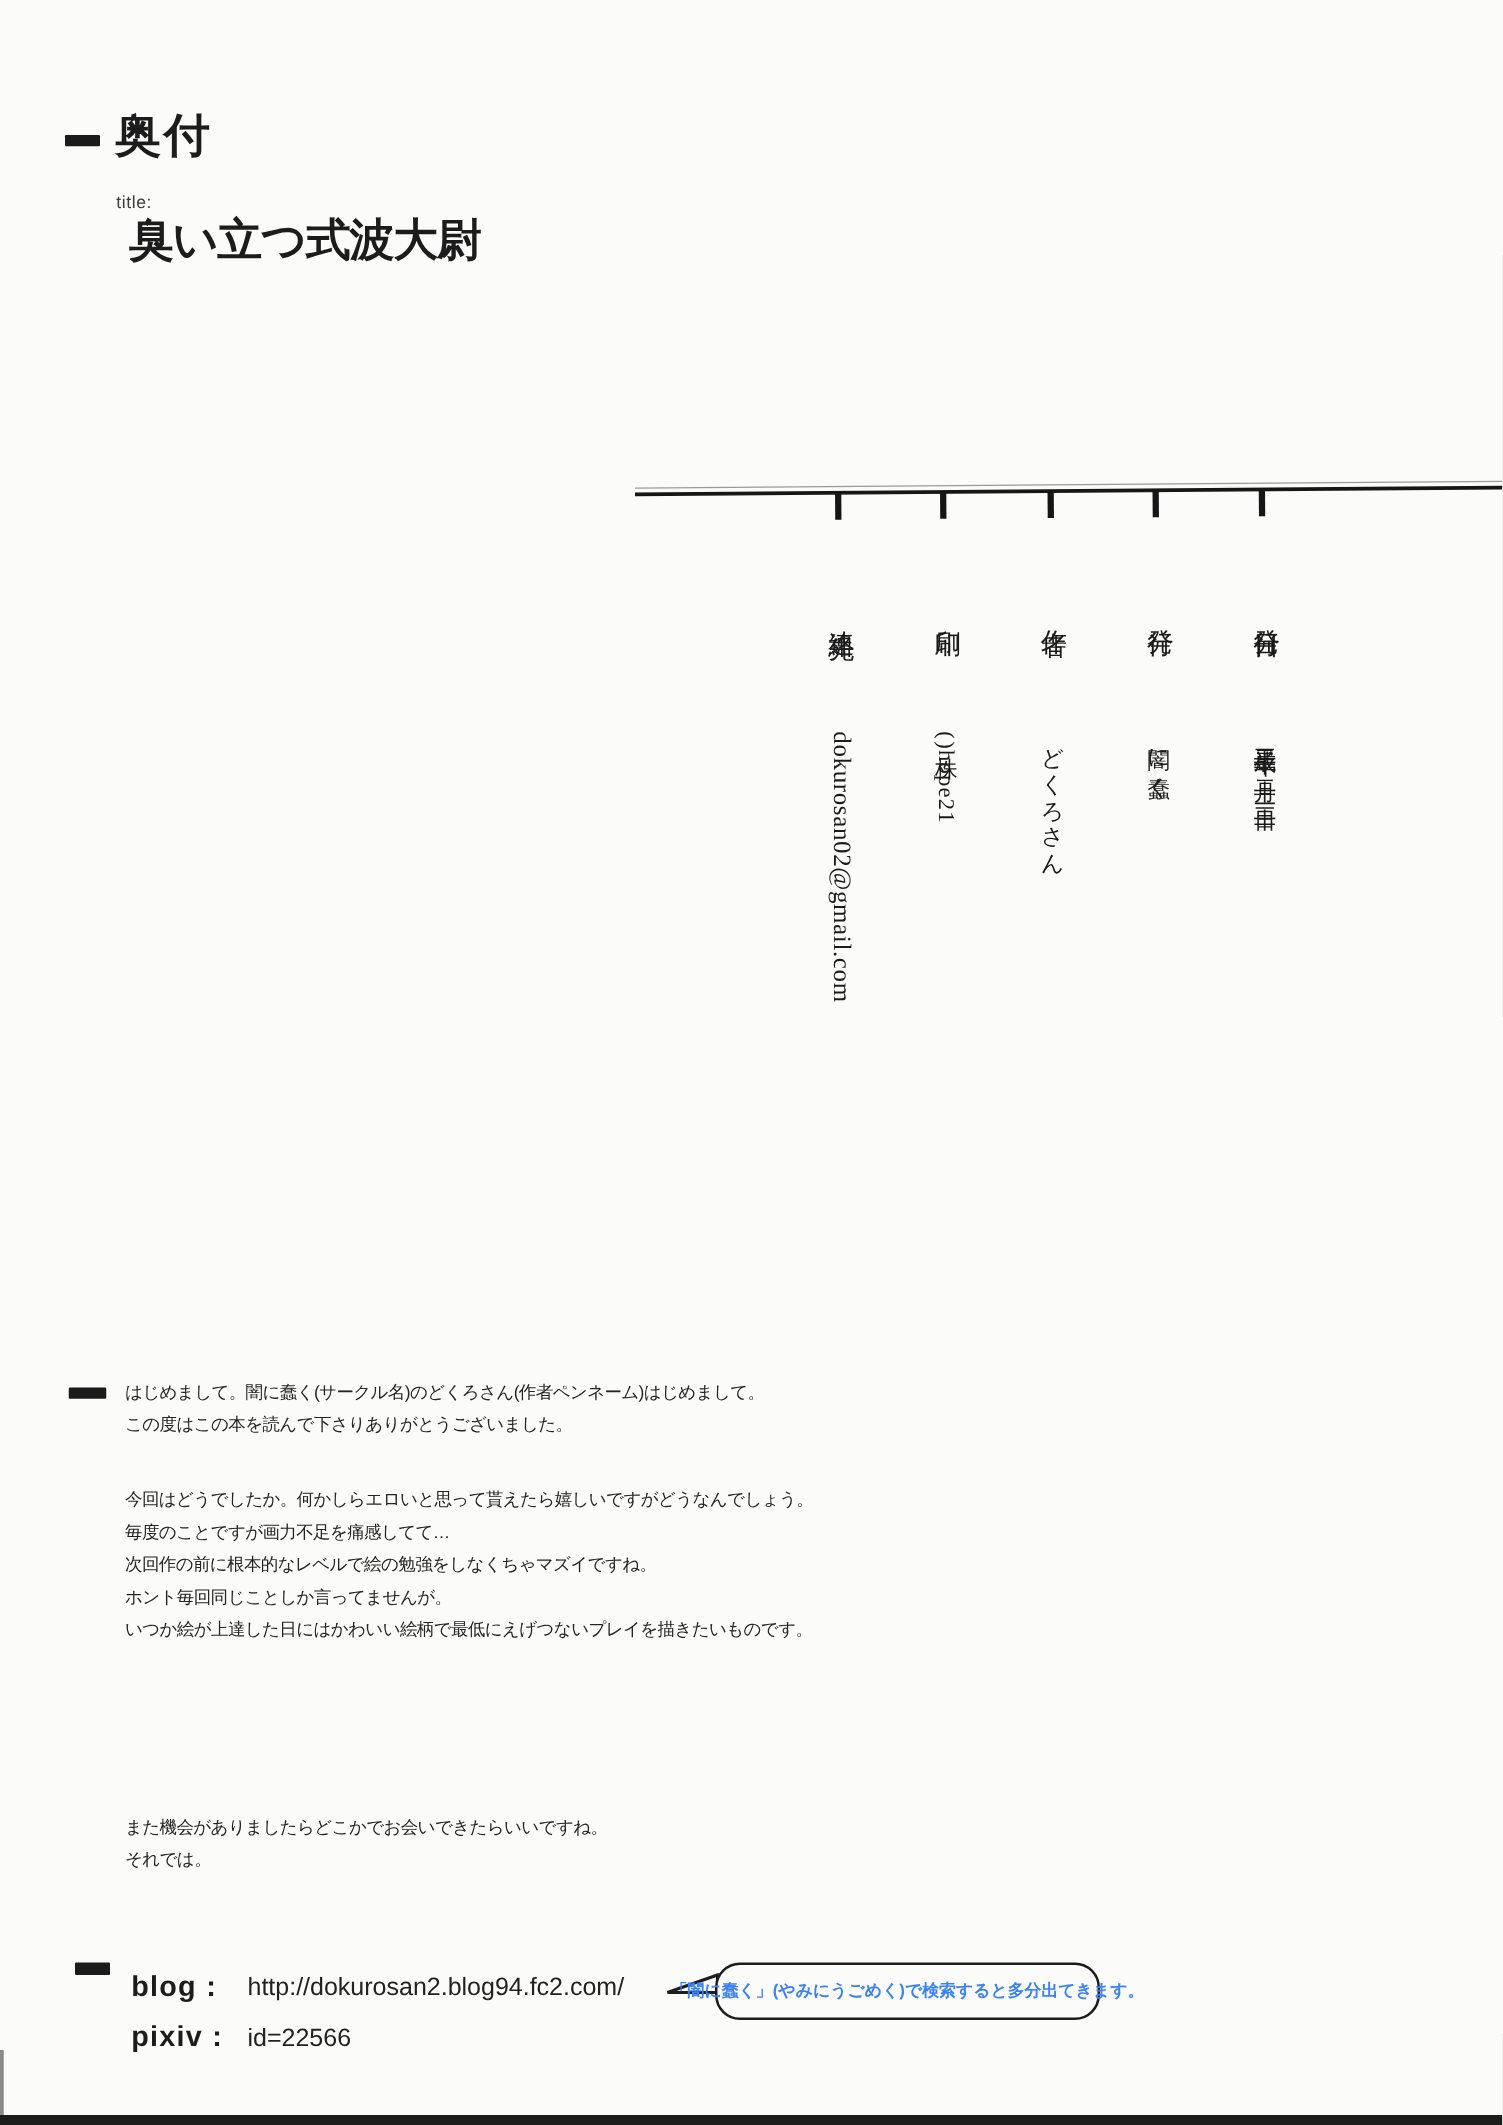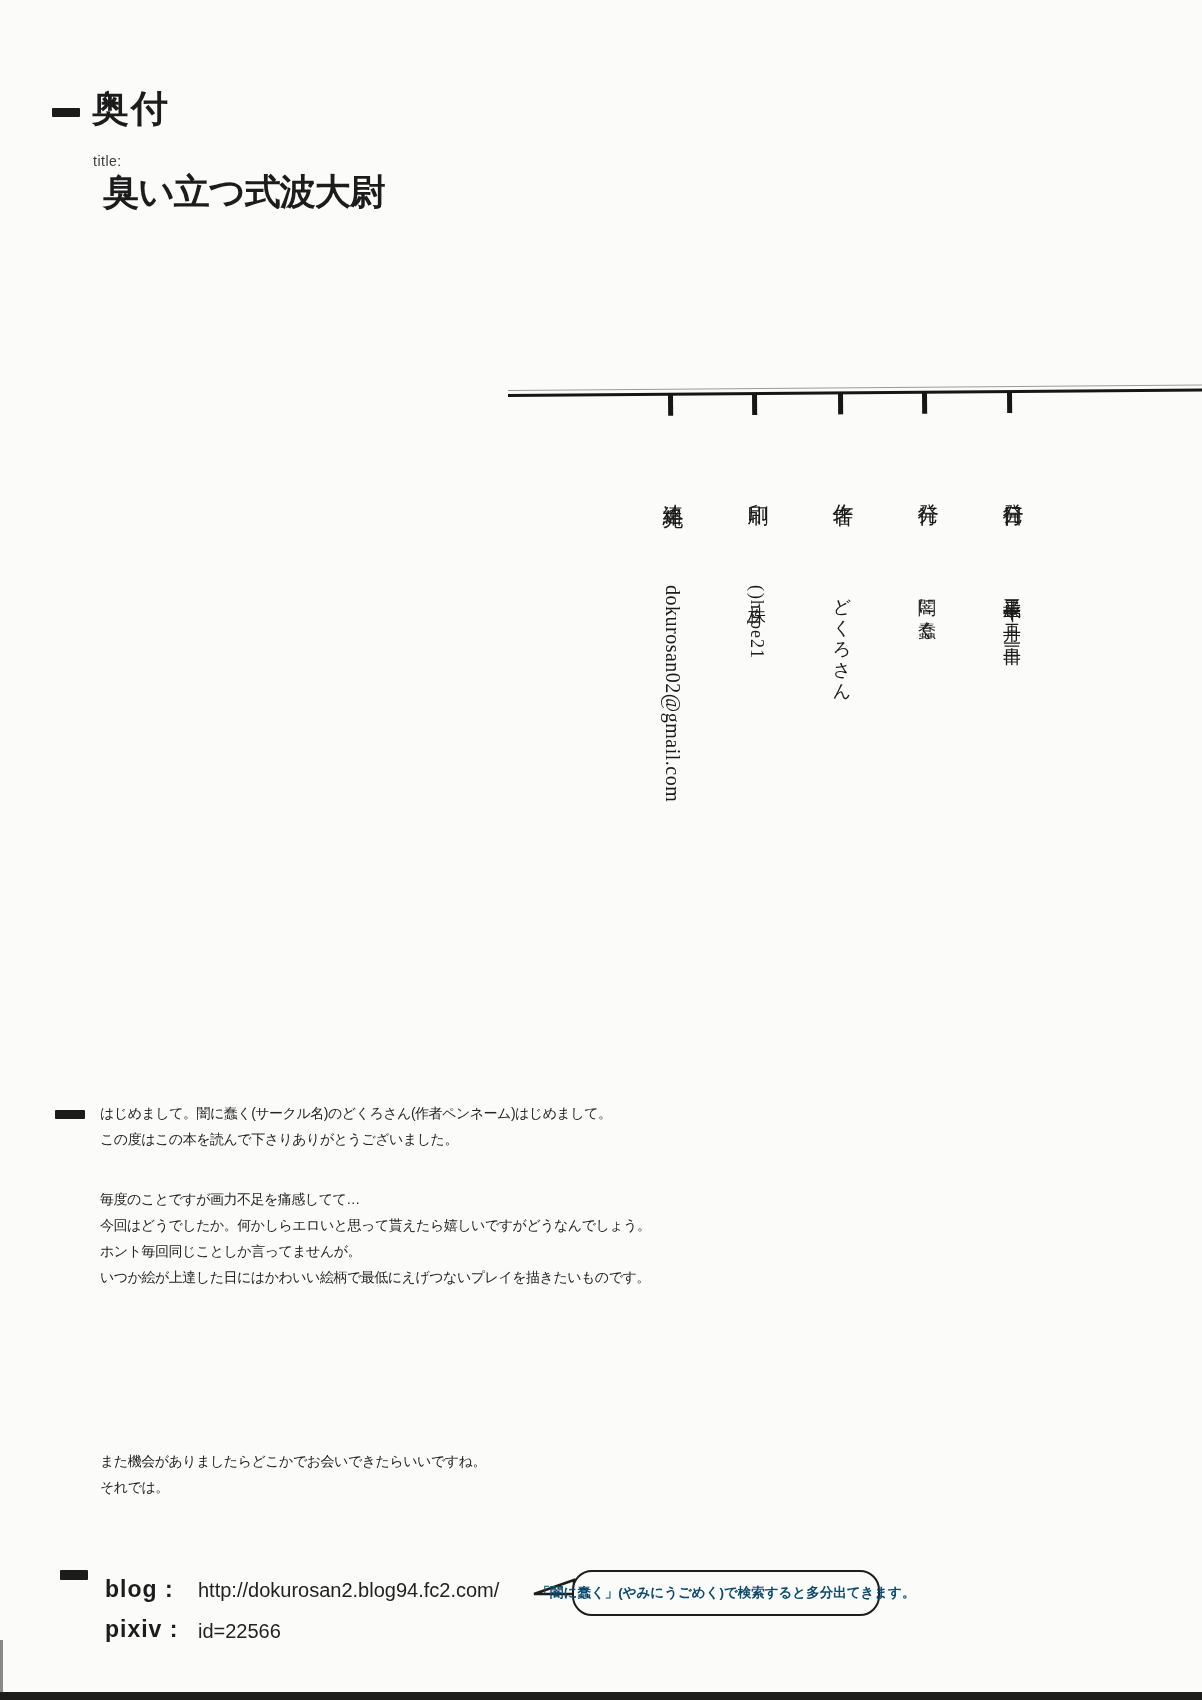--- a/index.html
+++ b/index.html
@@ -38,21 +38,21 @@
   .line{white-space:nowrap;}
 
   
   .blog-label,.pixiv-label{position:absolute;left:105px;font-size:23px;font-weight:700;letter-spacing:1px;}
   .blog-url,.pixiv-id{position:absolute;left:198px;font-size:20px;color:#222;}
   .bubble{
     position:absolute;left:572px;top:1570px;width:308px;height:46px;
     border:2.5px solid #1d1d1d;border-radius:20px;background:#fbfbfa;
     display:flex;align-items:center;justify-content:center;box-sizing:border-box;
   }
-  .bubble-text{font-size:13.5px;font-weight:700;white-space:nowrap;color:#0c4a6e;}
+  .bubble-text{font-size:13.5px;font-weight:700;white-space:nowrap;color:#3b82f6;}
   .bubble-tail{position:absolute;left:533px;top:1578px;}
   .bottom-bar{position:absolute;left:0;top:1692px;width:1202px;height:8px;background:#1d1d1c;}
   .left-edge{position:absolute;left:0;top:1640px;width:3px;height:60px;background:#8a8a88;}
 </style>
 </head>
 <body>
 
 <div class="page">
 
   <div class="mark" style="left:52px;top:108px;width:28px;height:9px;"></div>
@@ -84,22 +84,23 @@
   <div class="vvalue latin" style="left:661px;">dokurosan02@gmail.com</div>
 
   <div class="mark" style="left:55px;top:1110px;width:30px;height:9px;"></div>
 
   <div class="para" style="top:1100px;">
     <div class="line">はじめまして。闇に蠢く(サークル名)のどくろさん(作者ペンネーム)はじめまして。</div>
     <div class="line">この度はこの本を読んで下さりありがとうございました。</div>
   </div>
 
   <div class="para" style="top:1186px;">
+    <div class="line">今回はどうでしたか。何かしらエロいと思って貰えたら嬉しいですがどうなんでしょう。</div>
     <div class="line">毎度のことですが画力不足を痛感してて…</div>
-    <div class="line">今回はどうでしたか。何かしらエロいと思って貰えたら嬉しいですがどうなんでしょう。</div>
+    <div class="line">次回作の前に根本的なレベルで絵の勉強をしなくちゃマズイですね。</div>
     <div class="line">ホント毎回同じことしか言ってませんが。</div>
     <div class="line">いつか絵が上達した日にはかわいい絵柄で最低にえげつないプレイを描きたいものです。</div>
   </div>
 
 
   <div class="para" style="top:1448px;">
     <div class="line">また機会がありましたらどこかでお会いできたらいいですね。</div>
     <div class="line">それでは。</div>
   </div>
 

